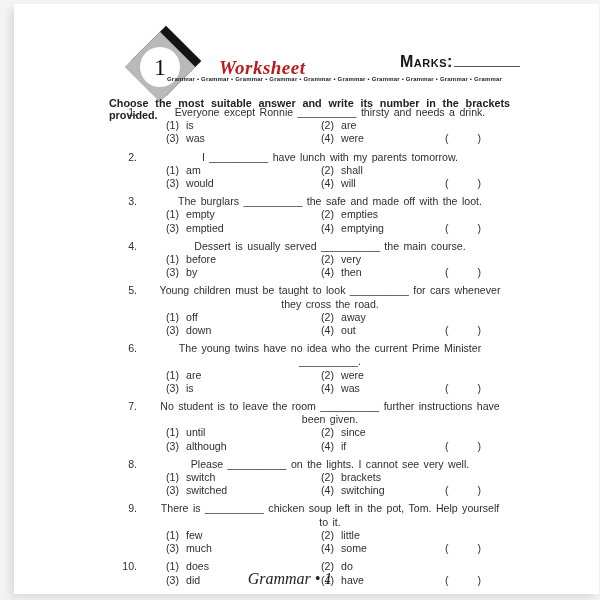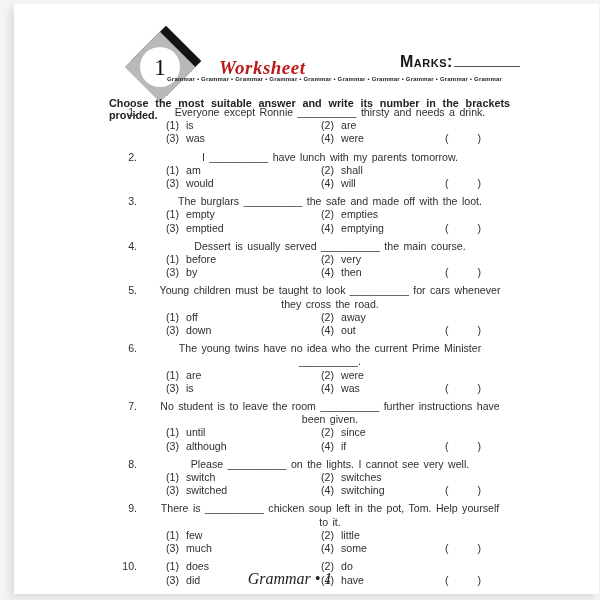--- a/index.html
+++ b/index.html
@@ -318,21 +318,21 @@
     <div class="qnum">8.</div>
     <div class="qbody">
       <div class="qtext">Please __________ on the lights. I cannot see very well.</div>
       <div class="opts">
         <div class="opt">
           <span class="olabel">(1)</span>
           <span class="otext">switch</span>
         </div>
         <div class="opt">
           <span class="olabel">(2)</span>
-          <span class="otext">switches</span>
+          <span class="otext">brackets</span>
         </div>
         <div class="opt">
           <span class="olabel">(3)</span>
           <span class="otext">switched</span>
         </div>
         <div class="opt">
           <span class="olabel">(4)</span>
           <span class="otext">switching</span>
         </div>
       </div>

